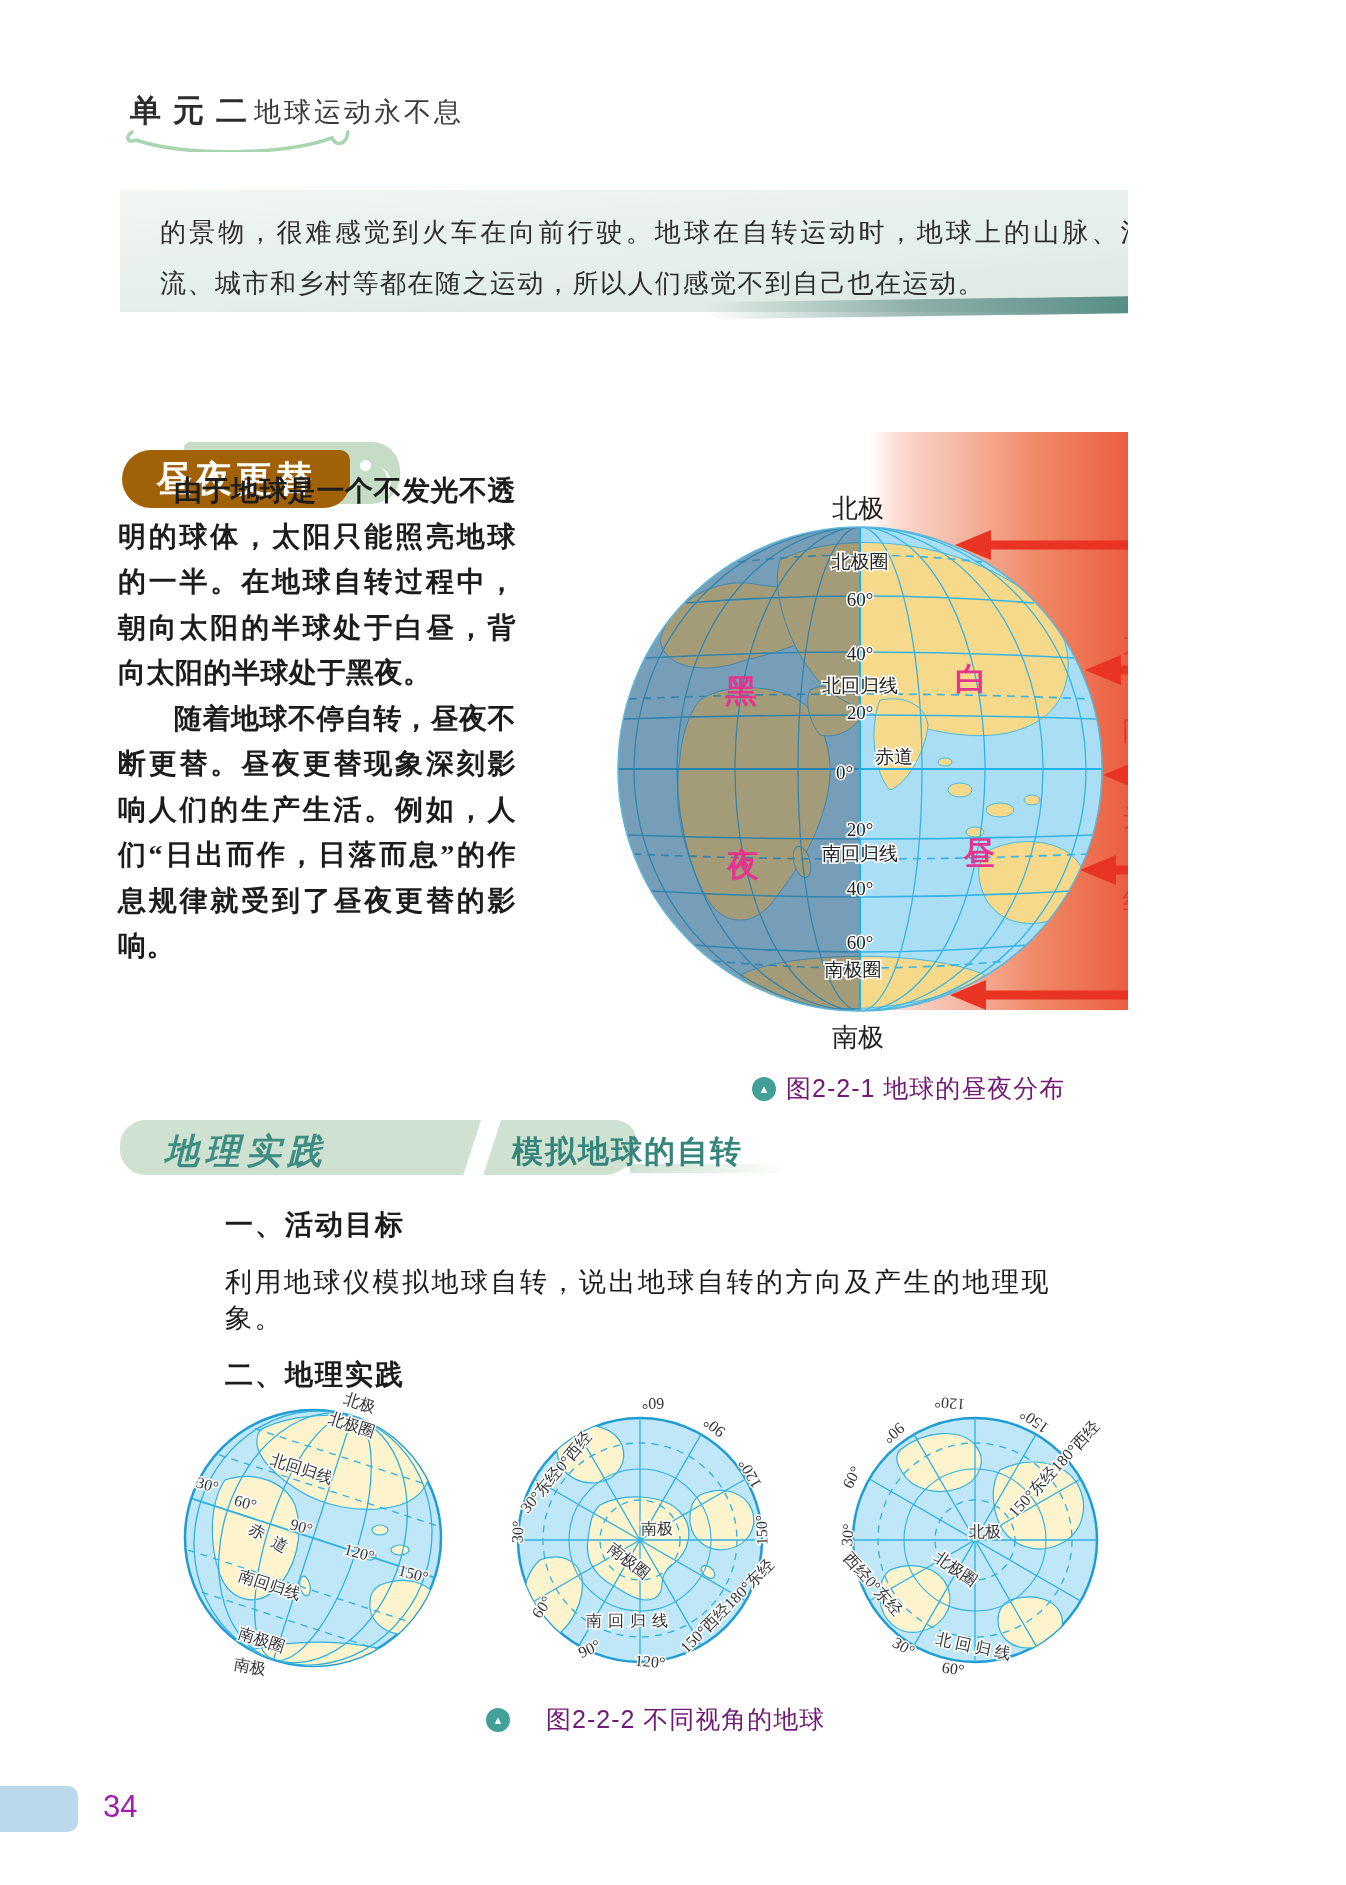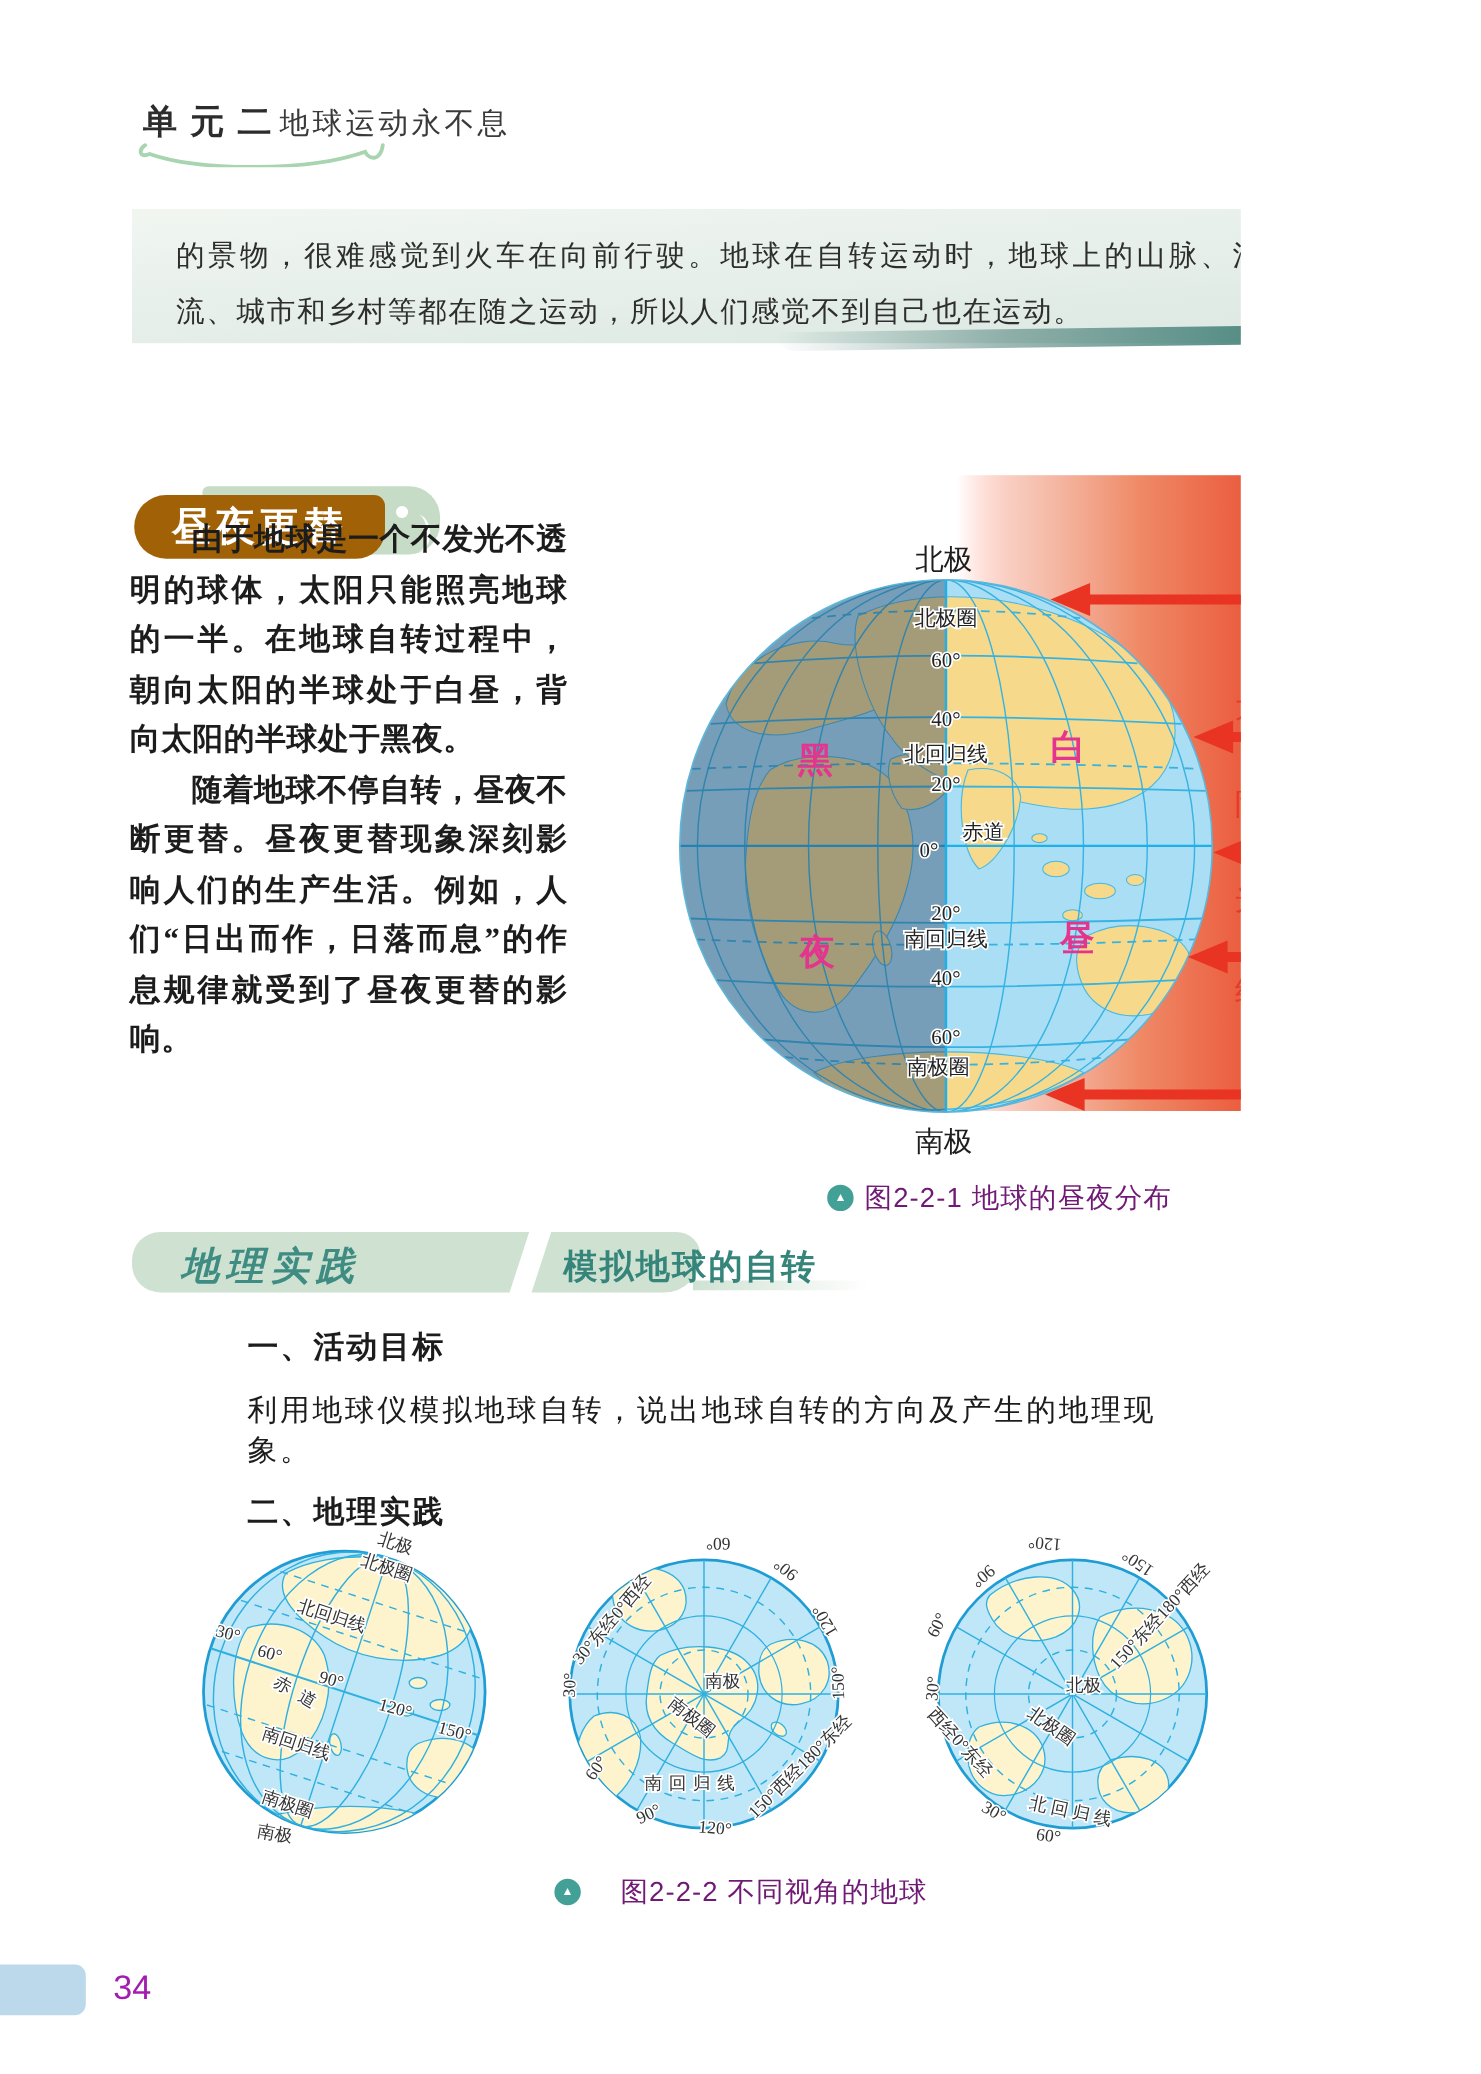--- a/index.html
+++ b/index.html
@@ -48,21 +48,21 @@
   .fpole{font-family:"Liberation Serif","DejaVu Serif",serif;font-size:26px;fill:#1e1e1e;text-anchor:middle;}
   .fmag{font-family:"Liberation Serif","DejaVu Serif",serif;font-size:32px;font-weight:bold;
         fill:#e5348e;text-anchor:middle;}
   .fsun{font-family:"Liberation Serif","DejaVu Serif",serif;font-size:27px;fill:#e8382b;text-anchor:middle;}
   .mlabel{font-family:"Liberation Serif","DejaVu Serif",serif;font-size:16px;fill:#333;
           paint-order:stroke;stroke:#ffffff;stroke-width:3px;text-anchor:middle;}
 
   
   .fig-caption{position:absolute;display:flex;align-items:center;gap:10px;}
   .cap1{left:752px;top:1072px;}
-  .cap2{left:504px;top:1703px;gap:36px;}
+  .cap2{left:486px;top:1703px;gap:36px;}
   .cap-icon{width:24px;height:24px;border-radius:50%;background:#43a096;display:inline-flex;
             align-items:center;justify-content:center;color:#fff;font-size:11px;}
   .cap-icon::before{content:"▲";}
   .cap-text{font-size:25px;font-weight:normal;color:#701a75;letter-spacing:1px;}
 
   
   .practice{position:absolute;left:120px;top:1120px;width:660px;height:58px;}
   .practice .band{position:absolute;left:0;top:0;width:517px;height:55px;background:#cfe2d2;
                   border-radius:28px 24px 36px 28px;}
   .practice .tail{position:absolute;left:510px;top:44px;width:160px;height:9px;

